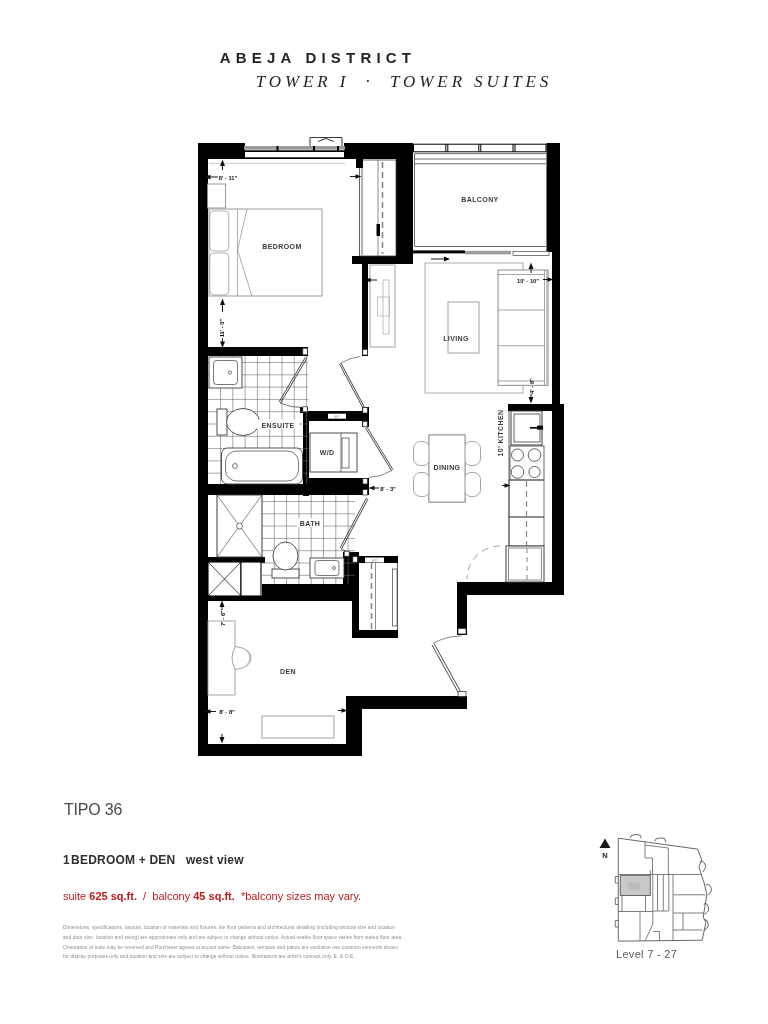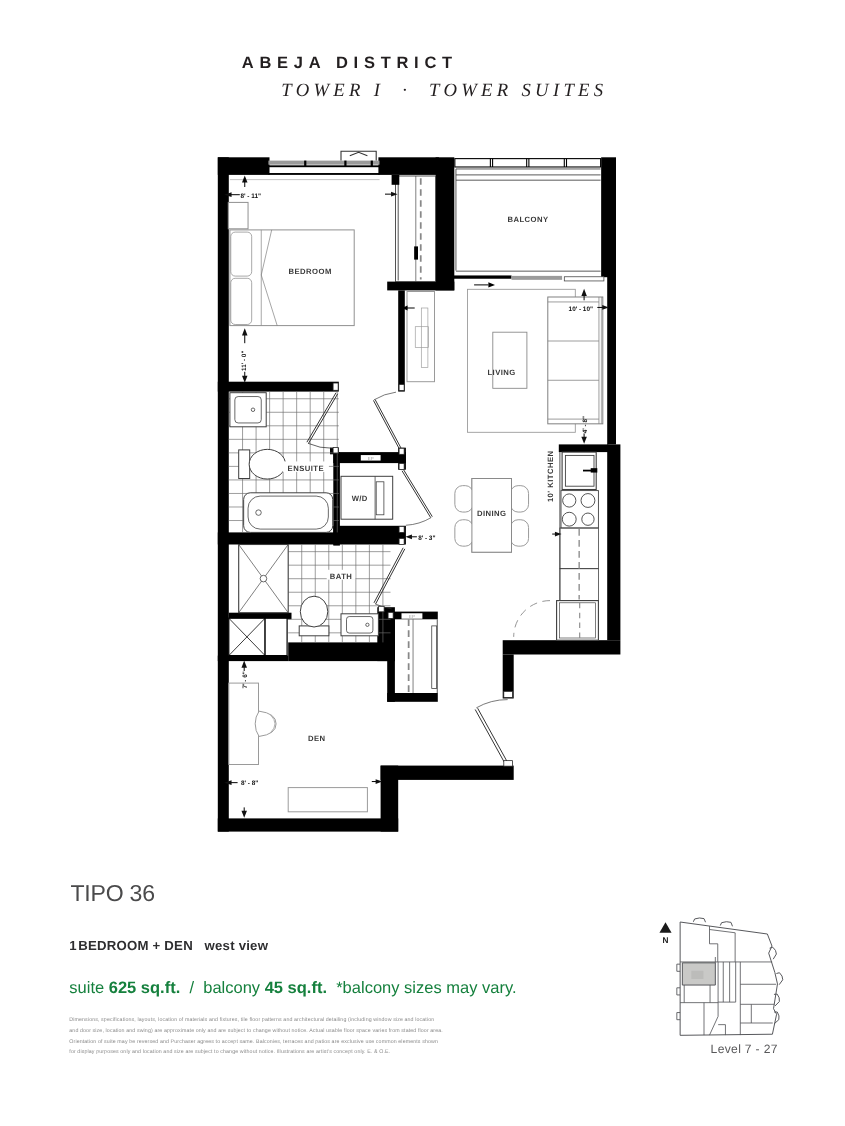--- a/index.html
+++ b/index.html
@@ -443,26 +443,26 @@
 <path d="M618.3,898 l-3,0 l0,6.5 l3,0" stroke-width="0.8"></path>
 <path d="M618.3,920.5 l-3,0 l0,6.5 l3,0" stroke-width="0.8"></path>
 
 <path d="M620.3,875.3 L650.3,875.3 L650.3,895.5 L620.3,895.5 Z" fill="#c9c9c7" stroke="#55565a"></path>
 <rect x="628.5" y="882.5" width="11" height="7.5" fill="#bcbcba" stroke="none"></rect>
 
 <path d="M645,841.9 L645,858 L652.5,858 L652.5,874.5 M618.3,874.5 L652.5,874.5 M645,845 L668.5,848 M668.3,848.2 L668.3,874.5 M652.5,874.5 L702,874.5 M650.3,875.3 L650.3,870 M652.8,874.5 L652.8,911 L668.8,911 L668.8,874.5 M657.5,874.5 L657.5,911 M663.3,874.5 L663.3,911 M673,874.5 L673,941 M673,894.8 L705.5,894.8 M673,913 L704,913 M652.8,911 L652.8,924 M618.3,911.5 L652.8,911.5 M640,911.5 L640,941 M652.8,924 L645,941 M673,930 L702.5,930 M683,913 L683,930 M652.9,931.5 L659.5,931.5 L659.5,941 M622,895.5 L622,911.5 M645.5,895.5 L645.5,911.5" stroke-width="0.75"></path>
 </g>
 </svg>
 
-<div class="abs" style="left:64px;top:801px;font-size:21px;letter-spacing:-0.2px;color:#4a4a4b;">TIPO 36</div>
+<div class="abs" style="left:64px;top:801px;font-size:16px;letter-spacing:-0.2px;color:#4a4a4b;">TIPO 36</div>
 
 <div class="abs" style="left:63px;top:853px;font-size:12px;font-weight:bold;letter-spacing:0.2px;color:#2e2e30;">1 BEDROOM + DEN&nbsp;&nbsp;&nbsp;west view</div>
 
-<div class="abs" style="left:63px;top:889.5px;font-size:15px;color:#15803d;">suite <b>625 sq.ft.</b> &nbsp;/&nbsp; balcony <b>45 sq.ft.</b>&nbsp; *balcony sizes may vary.</div>
+<div class="abs" style="left:63px;top:889.5px;font-size:11px;color:#b91c1c;">suite <b>625 sq.ft.</b> &nbsp;/&nbsp; balcony <b>45 sq.ft.</b>&nbsp; *balcony sizes may vary.</div>
 
 <div class="abs" style="left:63px;top:923px;font-size:4.8px;line-height:9.8px;color:#8b8b8b;letter-spacing:0.1px;">
 Dimensions, specifications, layouts, location of materials and fixtures, tile floor patterns and architectural detailing (including window size and location<br>
 and door size, location and swing) are approximate only and are subject to change without notice. Actual usable floor space varies from stated floor area.<br>
 Orientation of suite may be reversed and Purchaser agrees to accept same. Balconies, terraces and patios are exclusive use common elements shown<br>
 for display purposes only and location and size are subject to change without notice. Illustrations are artist's concept only. E. &amp; O.E.
 </div>
 
-<div class="abs" style="left:616px;top:948px;font-size:11px;letter-spacing:0.3px;color:#58585a;margin-left:30px;">Level 7 - 27</div>
+<div class="abs" style="left:616px;top:948px;font-size:11px;letter-spacing:0.3px;color:#58585a;">Level 7 - 27</div>
 
 </body></html>

